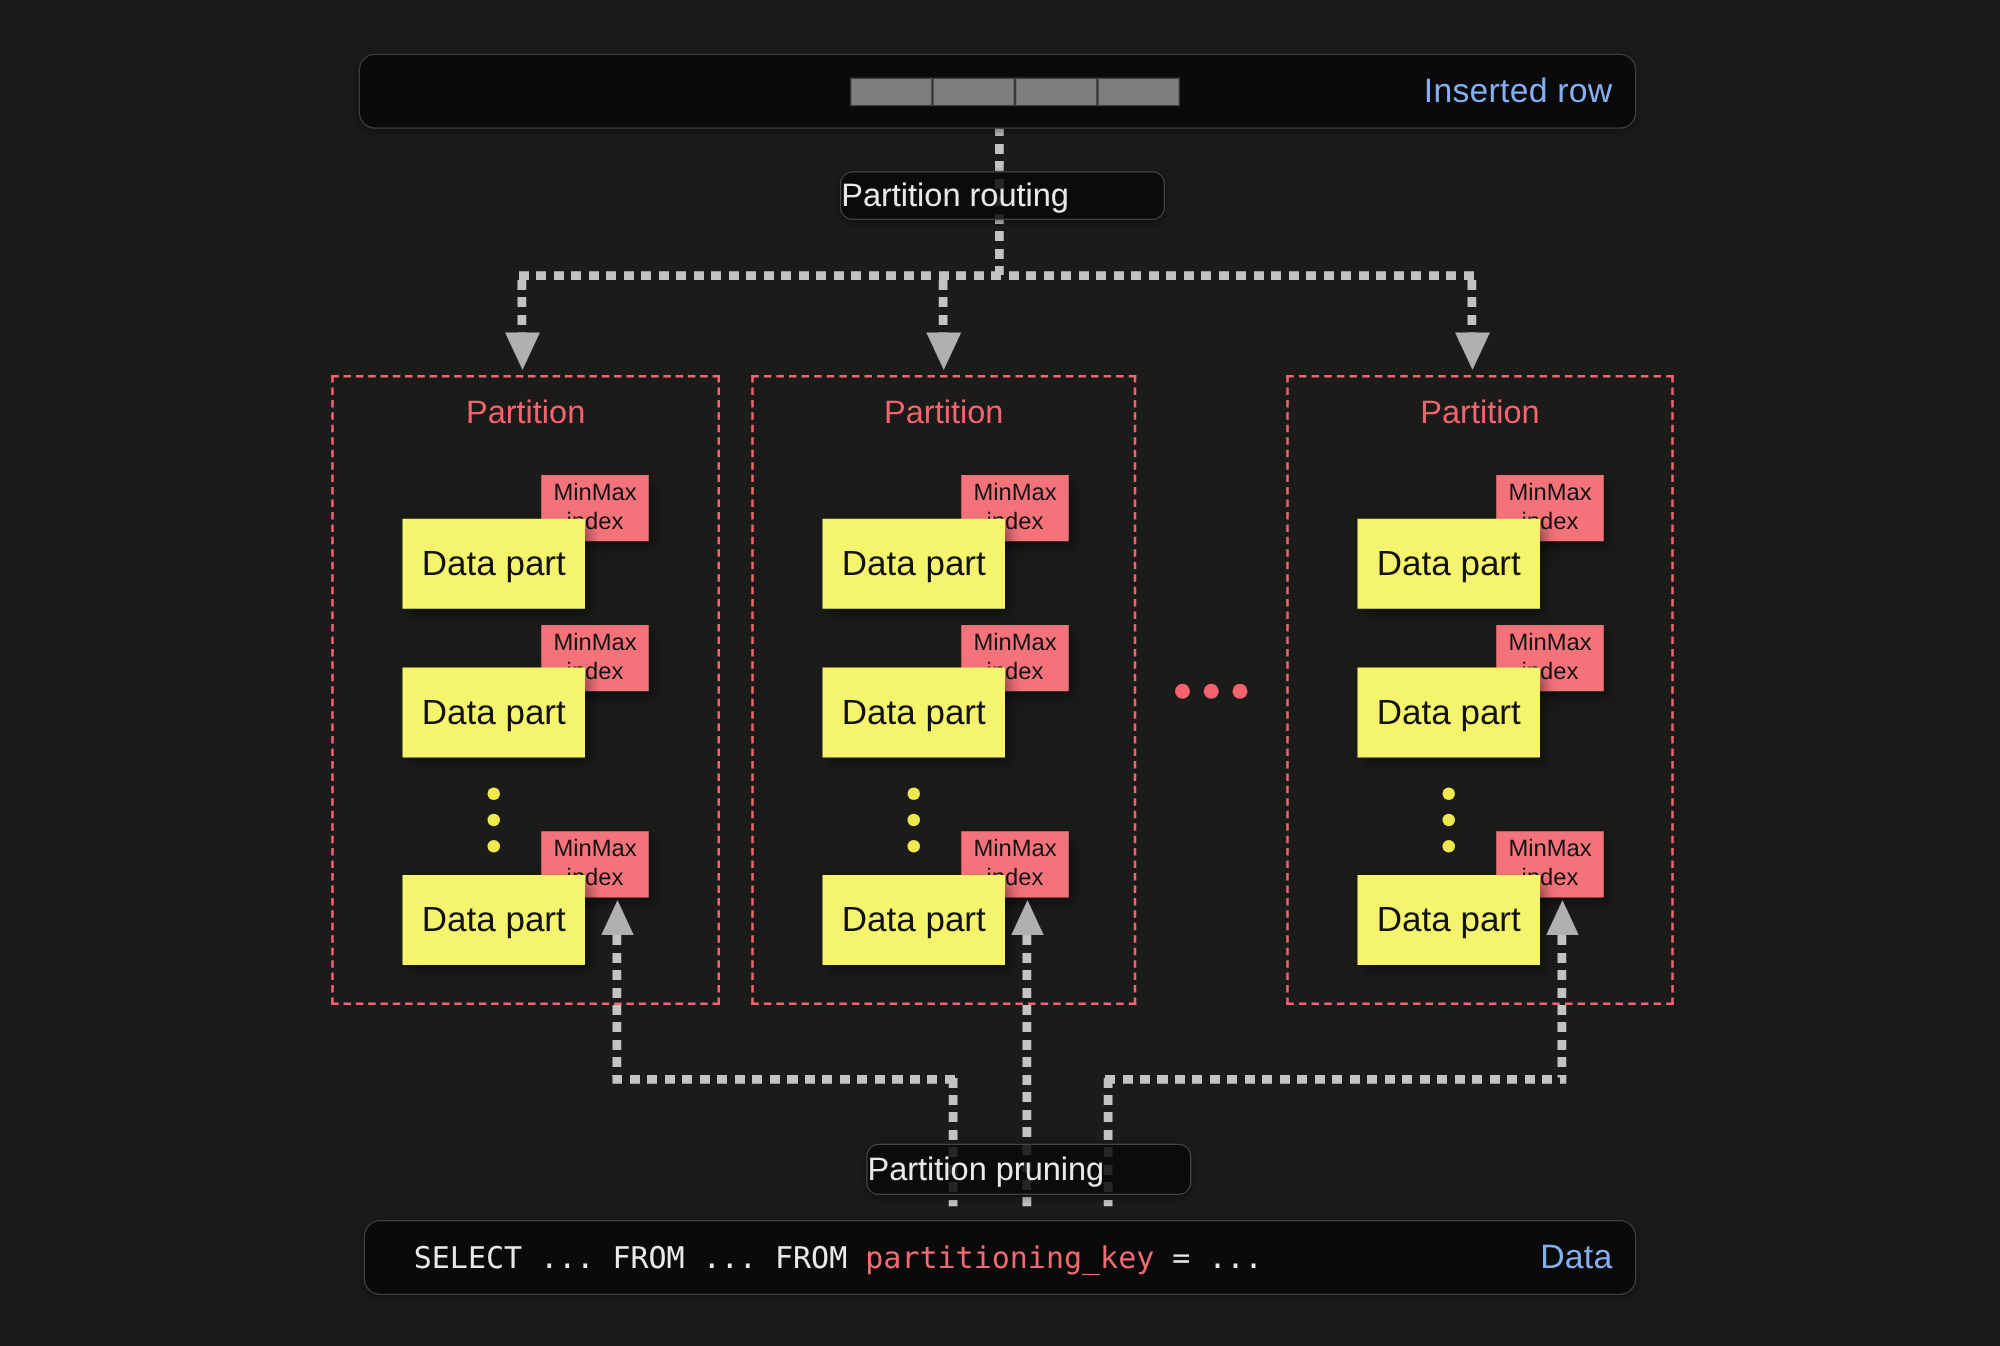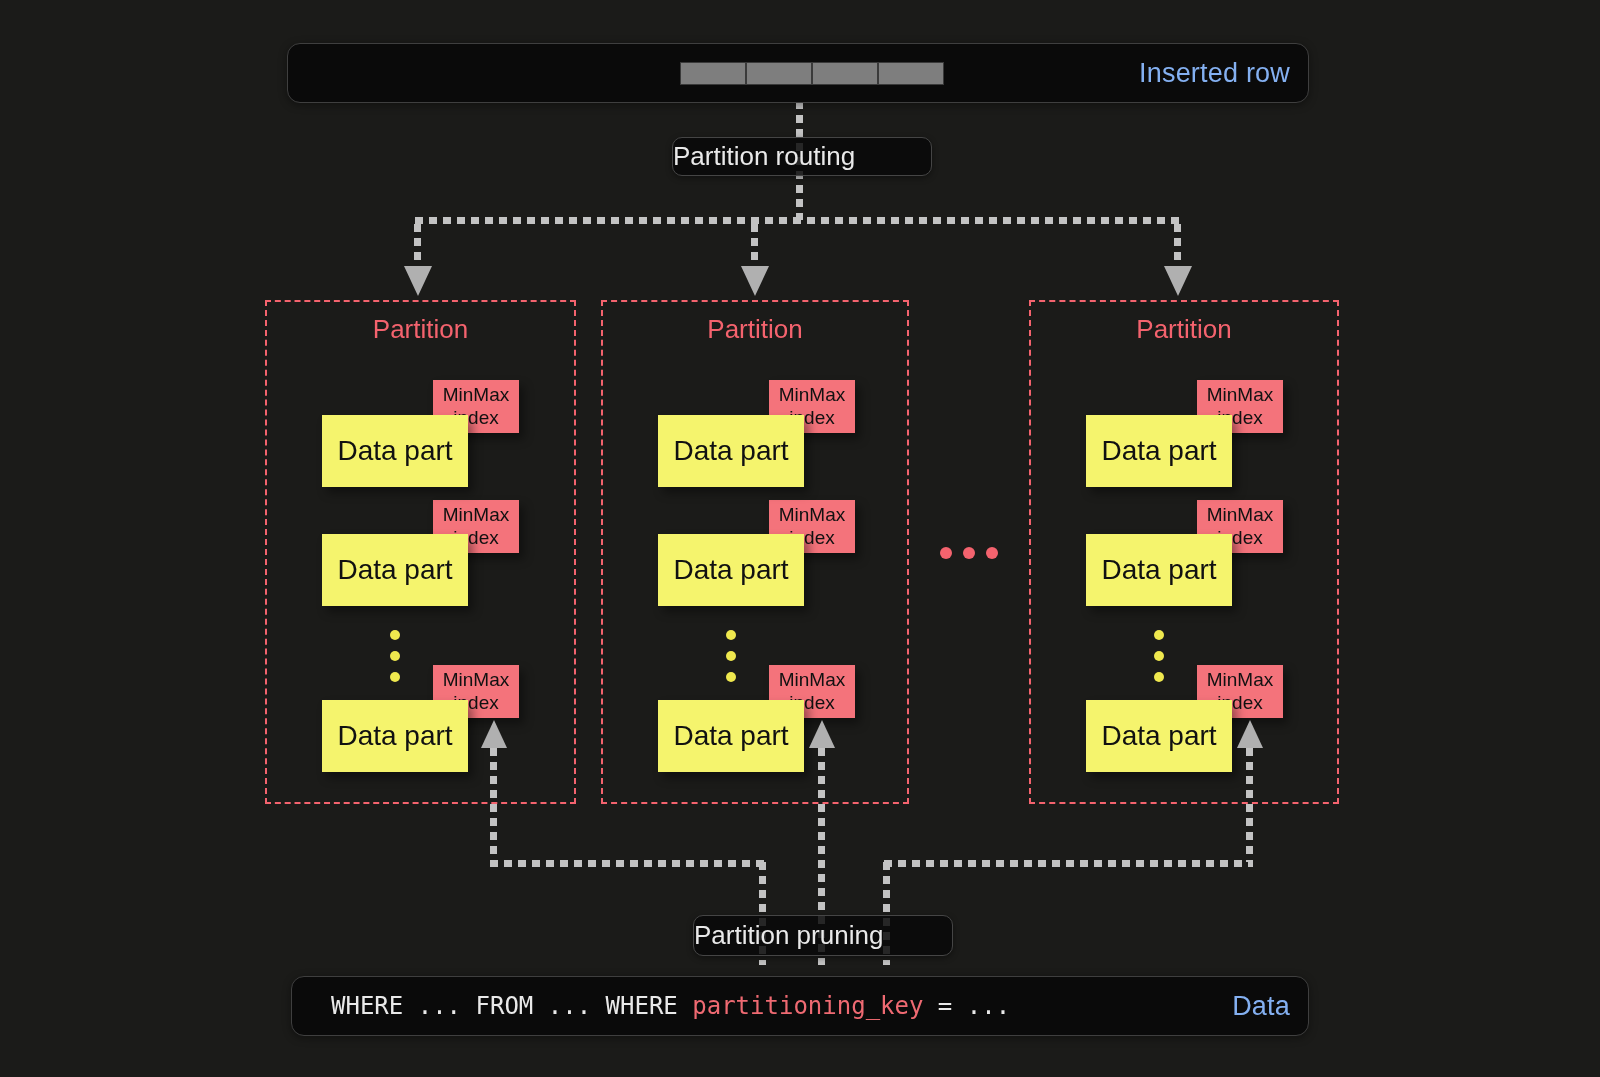--- a/index.html
+++ b/index.html
@@ -165,17 +165,17 @@
   <div class="vline" style="left:883px;top:862px;height:103px;"></div>
   <div class="hline" style="left:884px;top:860px;width:369px;"></div>
   <div class="vline" style="left:1246px;top:748px;height:114px;"></div>
   <div class="arrow-up" style="left:1237px;top:720px;"></div>
 
   <div class="step-label" id="pruning-label">
     <span>Partition pruning</span>
   </div>
 
   <div class="bar" id="query-bar">
-    <div id="sql-line"><span>WHERE ... FROM ... WHERE </span><span class="key">partitioning_key</span><span> = ...</span></div>
+    <div id="sql-line"><span>SELECT ... FROM ... FROM </span><span class="key">partitioning_key</span><span> = ...</span></div>
     <div class="bar-label">Data</div>
   </div>
 
 </div>
 
 </body></html>

